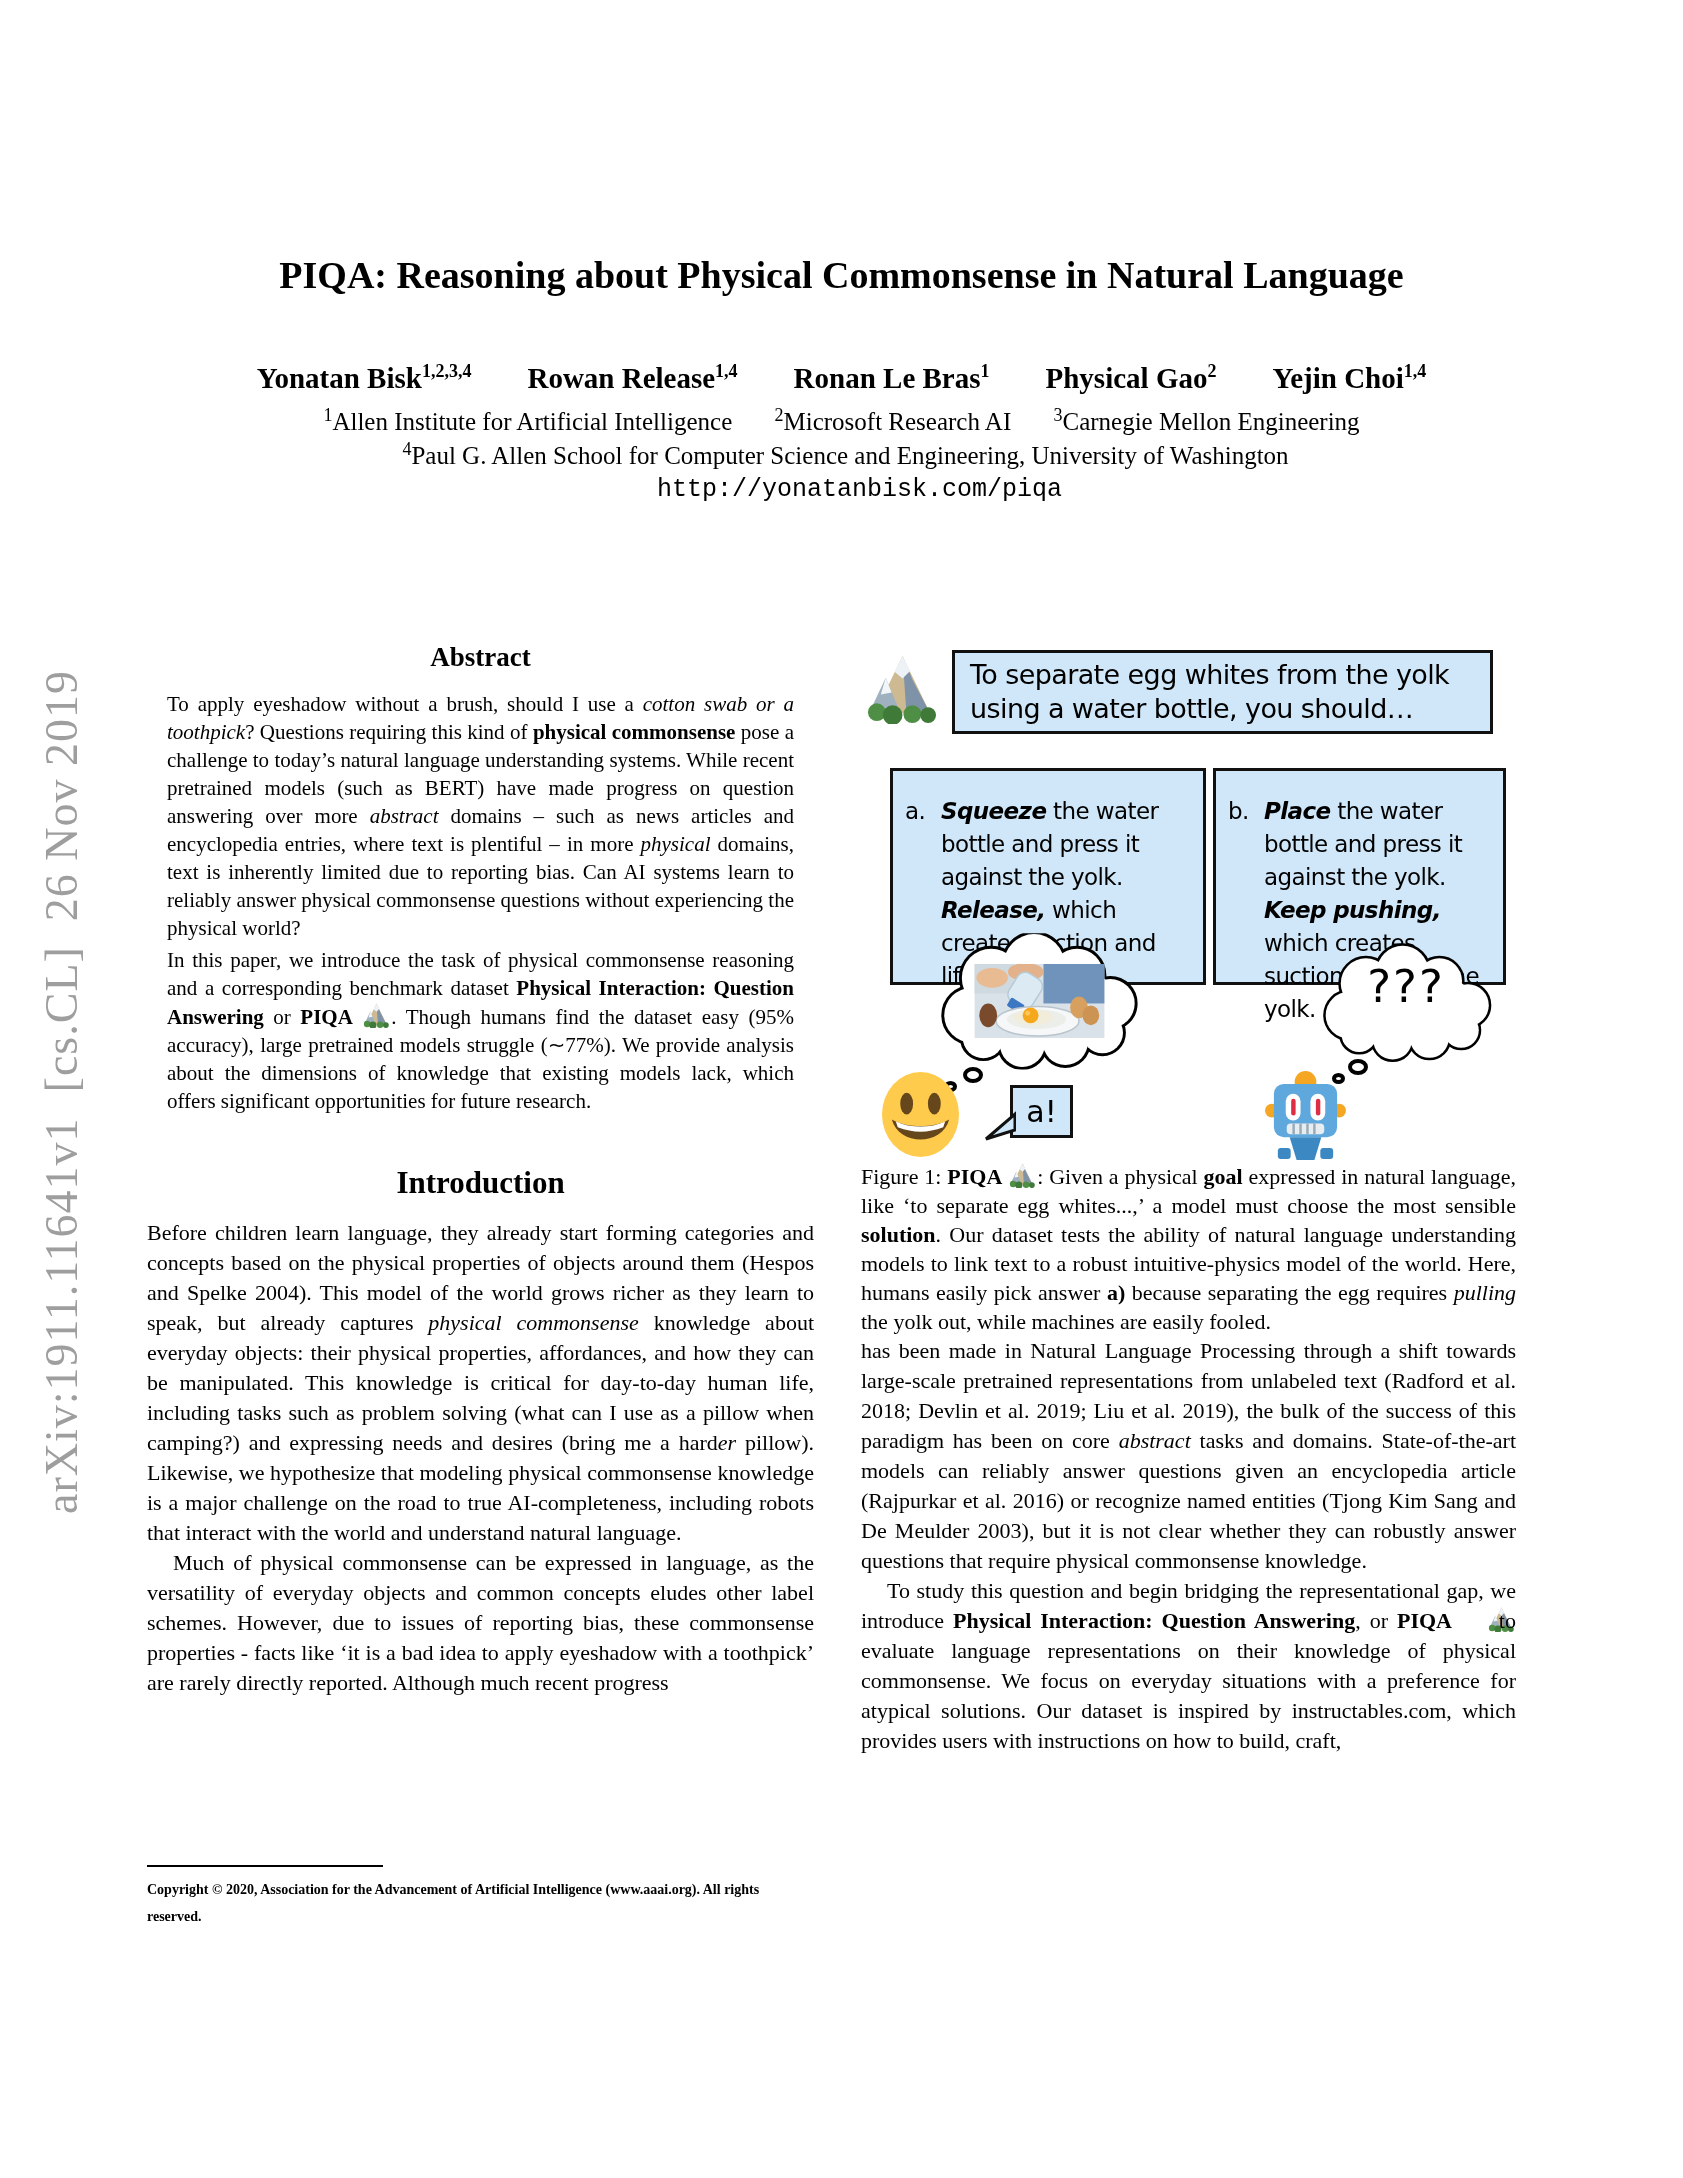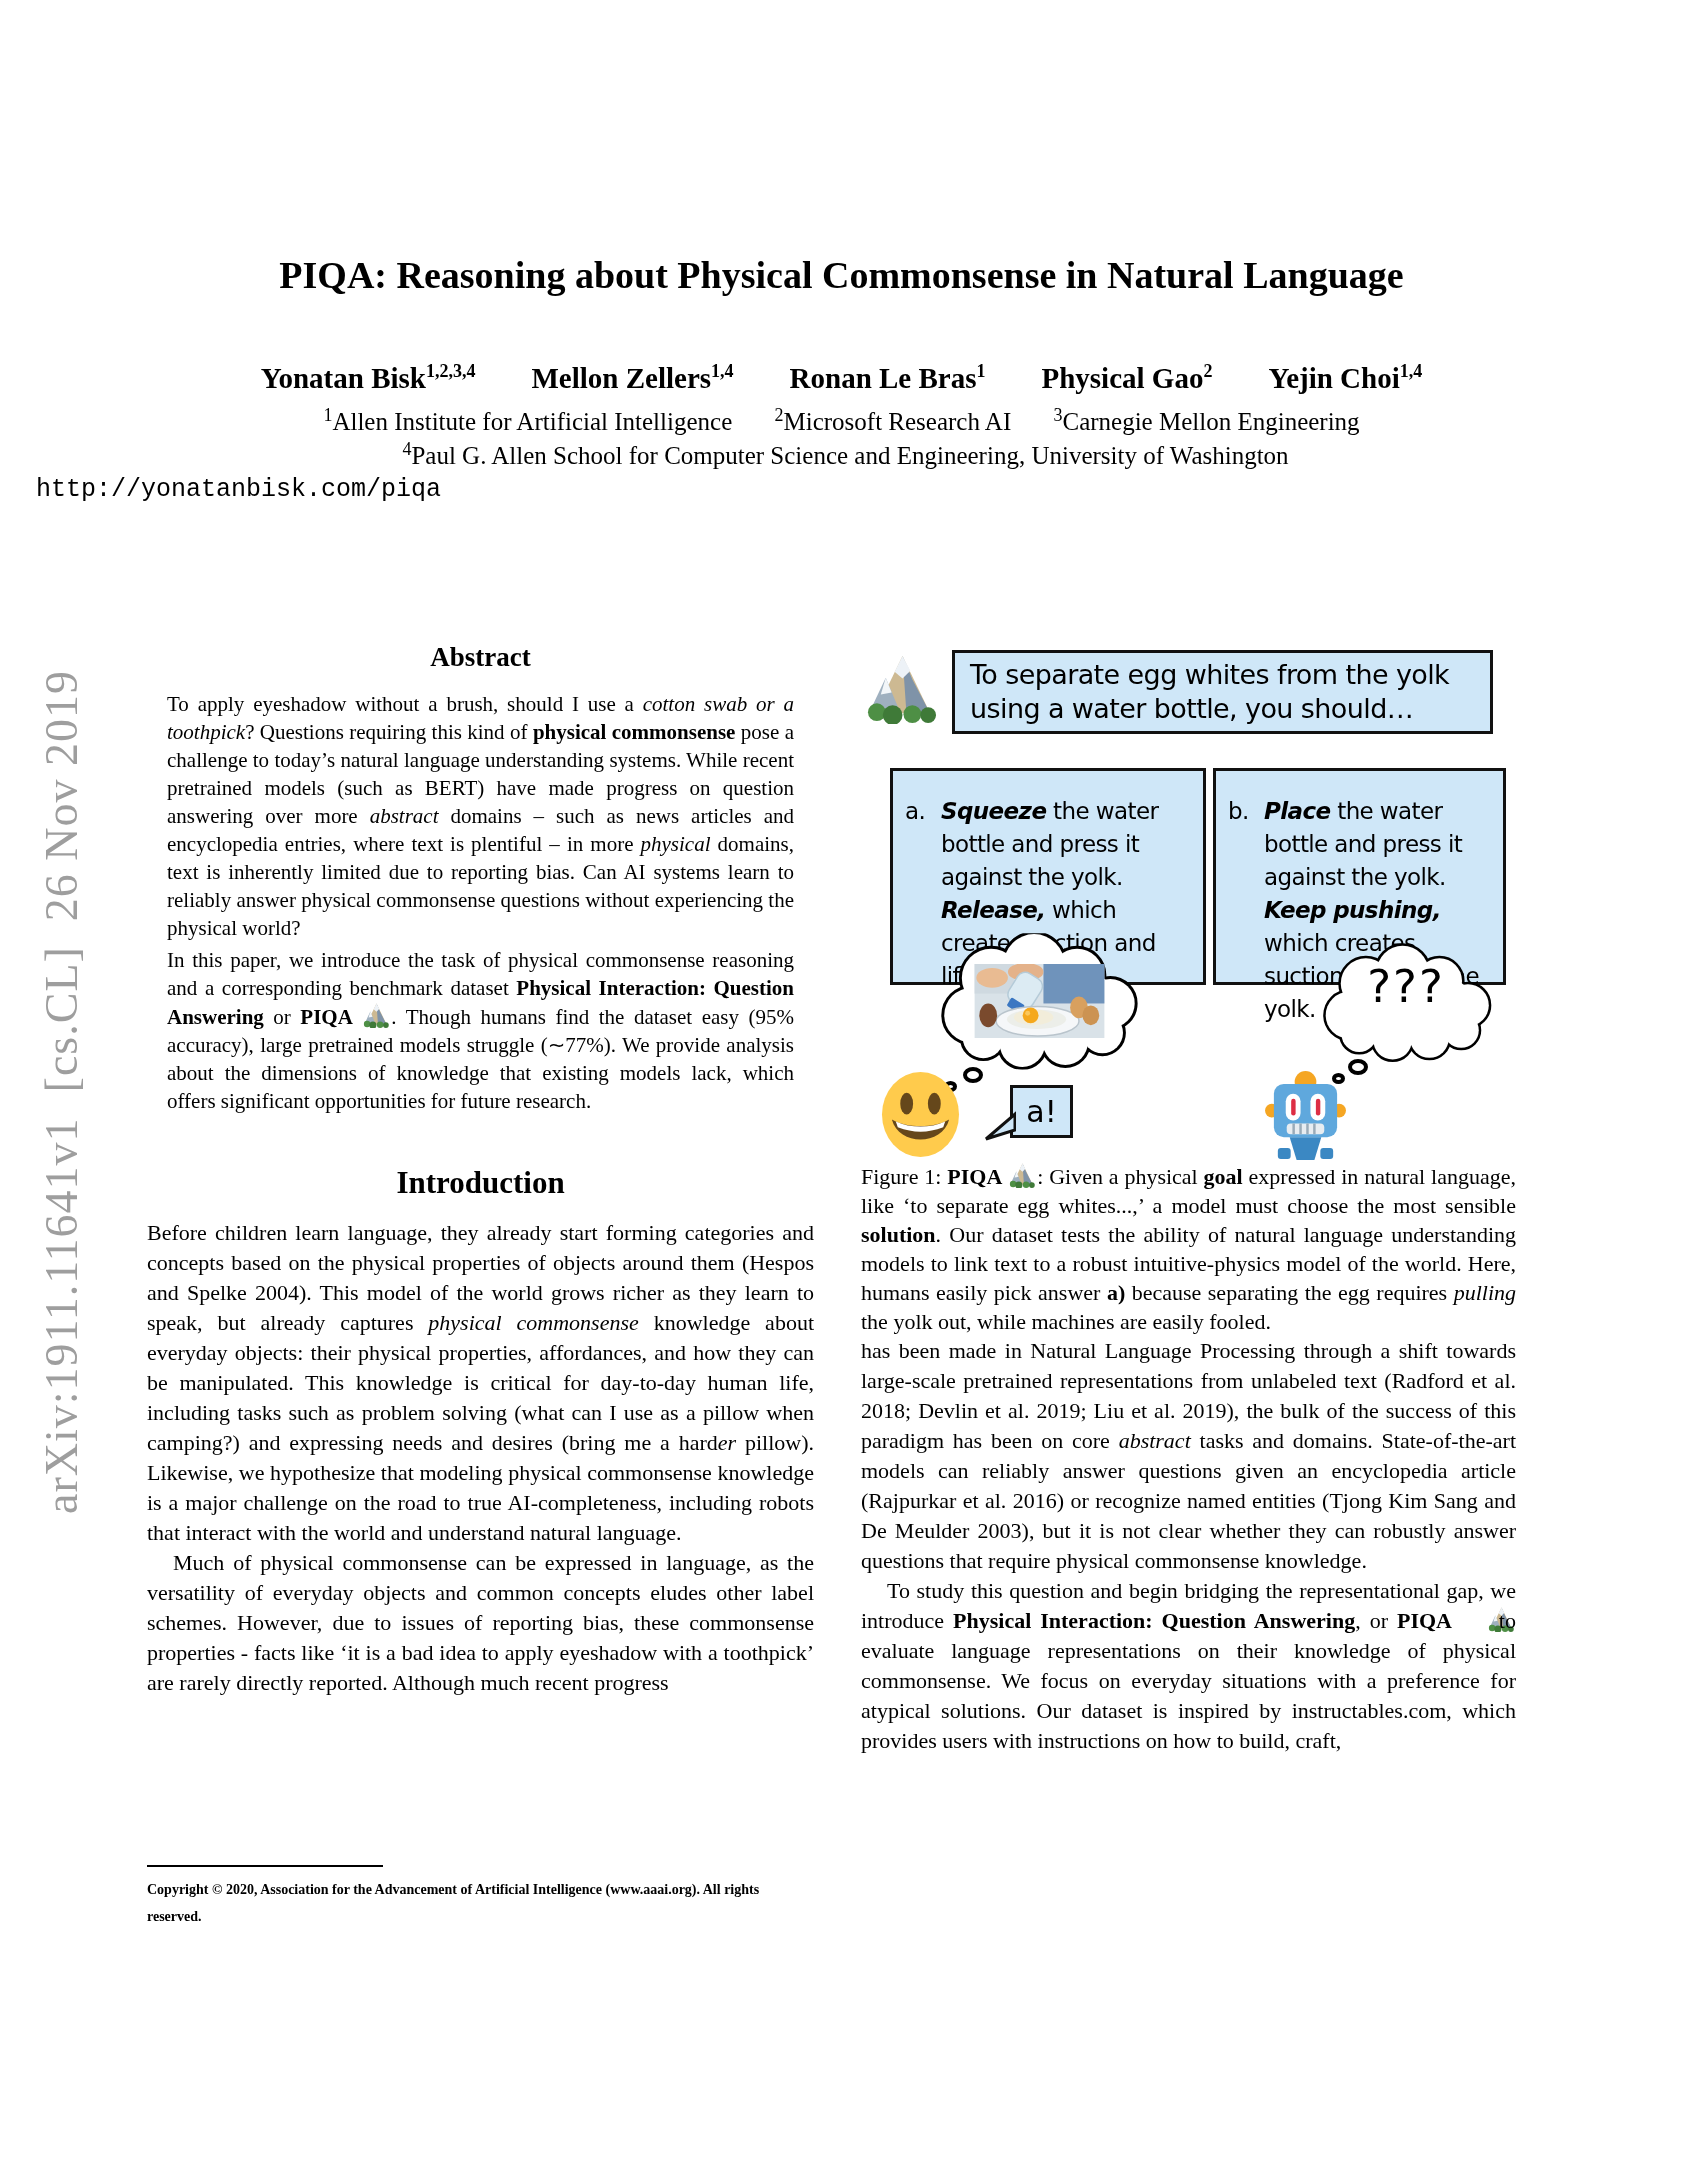--- a/index.html
+++ b/index.html
@@ -15,21 +15,21 @@
   
   .title { position:absolute; top:253px; left:0; width:100%; text-align:center;
            font-size:38px; font-weight:bold; }
   .authors-row { position:absolute; top:362px; left:0; width:100%; text-align:center; }
   .author { display:inline-block; margin:0 26px; font-size:29px; font-weight:bold; }
   .author sup, .affil sup { font-size:18px; font-weight:normal; vertical-align:super; line-height:0; }
   .author sup { font-weight:bold; }
   .affil-row1 { position:absolute; top:408px; left:0; width:100%; text-align:center; font-size:25px; }
   .affil-row1 .affil { display:inline-block; margin:0 18px; }
   .affil-row2 { position:absolute; top:442px; left:4px; width:100%; text-align:center; font-size:25px; }
-  .paper-url { position:absolute; top:475px; left:0; width:100%; text-align:left;
+  .paper-url { position:absolute; top:475px; left:0; width:100%; text-align:center;
                font-family:"Liberation Mono", monospace; font-size:25px; letter-spacing:0px;padding-left:36px; }
 
   
   .col-left  { position:absolute; left:147px; top:642px; width:667px; }
   .col-right { position:absolute; left:861px; top:639px; width:655px; }
 
   .h-abstract { text-align:center; font-size:27px; font-weight:bold; margin-bottom:17px; }
   .abstract-body { margin:0 20px; font-size:21px; line-height:28px; text-align:justify; }
   .abstract-body .para + .para { margin-top:4px; }
 
@@ -169,21 +169,21 @@
 </svg>
 
 <div class="page">
 
   <div class="arxiv-side">arXiv:1911.11641v1  [cs.CL]  26 Nov 2019</div>
 
   <div class="title">PIQA: Reasoning about Physical Commonsense in Natural Language</div>
 
   <div class="authors-row">
     <span class="author"><span>Yonatan Bisk</span><sup>1,2,3,4</sup></span>
-    <span class="author"><span>Mellon Zellers</span><sup>1,4</sup></span>
+    <span class="author"><span>Rowan Release</span><sup>1,4</sup></span>
     <span class="author"><span>Ronan Le Bras</span><sup>1</sup></span>
     <span class="author"><span>Physical Gao</span><sup>2</sup></span>
     <span class="author"><span>Yejin Choi</span><sup>1,4</sup></span>
   </div>
 
   <div class="affil-row1">
     <span class="affil"><sup>1</sup><span>Allen Institute for Artificial Intelligence</span></span>
     <span class="affil"><sup>2</sup><span>Microsoft Research AI</span></span>
     <span class="affil"><sup>3</sup><span>Carnegie Mellon Engineering</span></span>
   </div>

